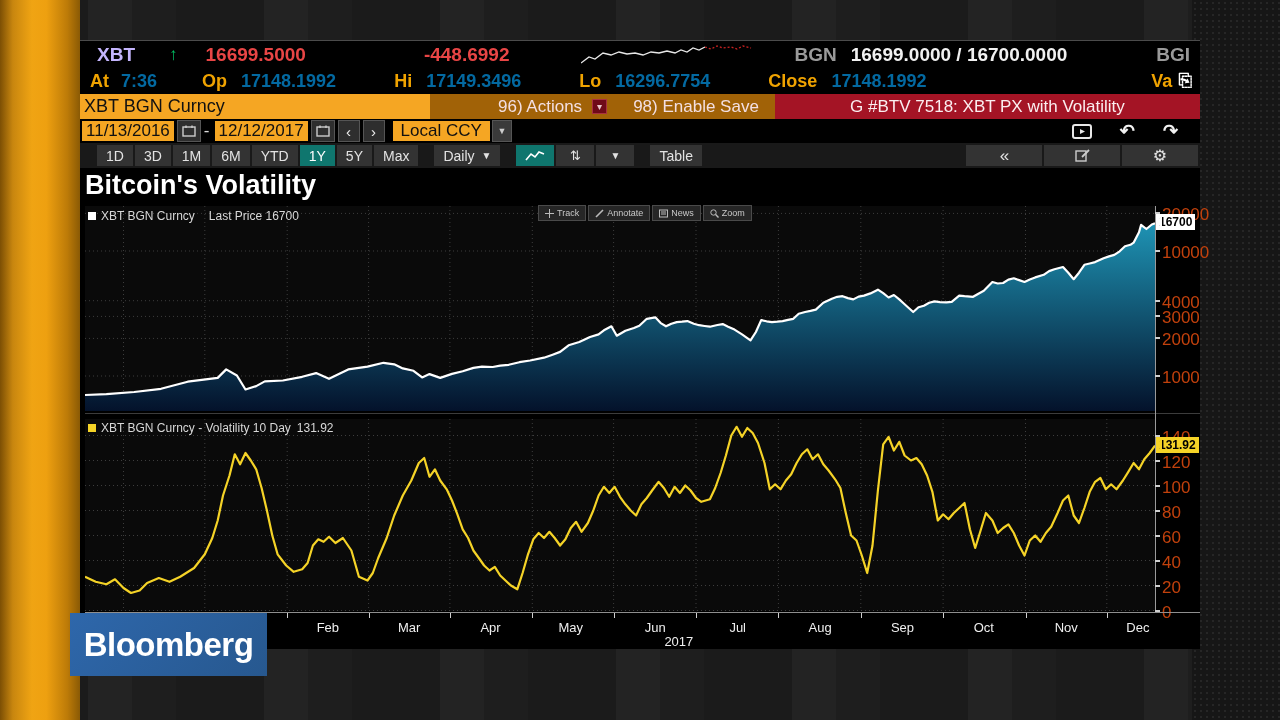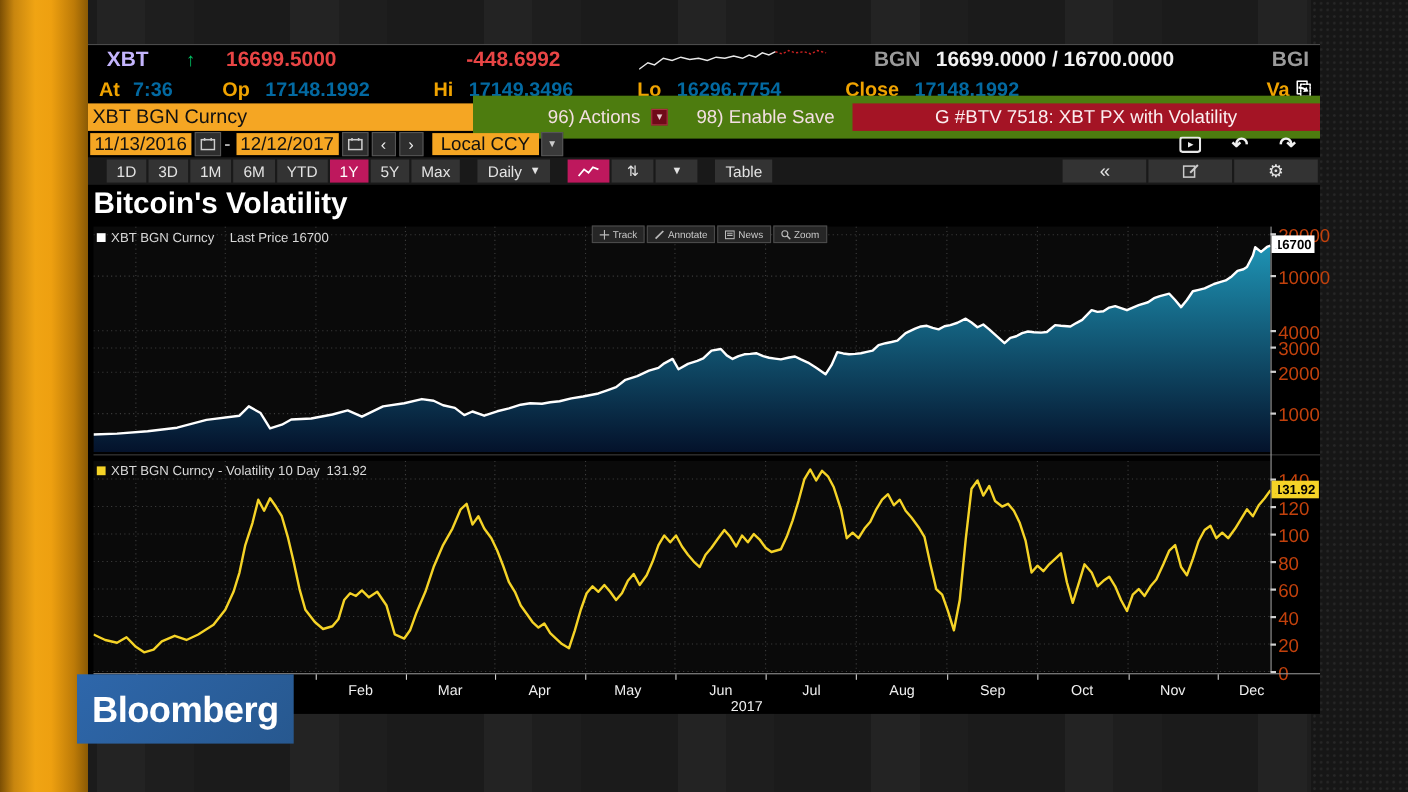--- a/index.html
+++ b/index.html
@@ -27,41 +27,41 @@
   .src2{margin-left:auto;margin-right:10px;}
   .olab{color:#f0a300;}
   .wval{color:#0369a1;}
   .m10{margin-left:10px}.m12{margin-left:12px}.m45{margin-left:45px}.m14{margin-left:14px}.m58{margin-left:58px}
   .va{margin-left:auto;}
   .page-ico{color:#fff;font-size:17px;margin:0 8px 0 6px;}
 
   
   .row3{top:53px;height:25px;}
   .sec-bar{width:350px;height:25px;background:#f5a623;color:#111;font-size:18px;display:flex;align-items:center;padding-left:4px;box-sizing:border-box;}
-  .menu-bar{flex:1;height:39px;background:#4d7c0f;display:flex;align-items:center;color:#f3dfe2;font-size:17px;}
+  .menu-bar{flex:1;height:25px;background:#a16207;display:flex;align-items:center;color:#f3dfe2;font-size:17px;}
   .menu-item{margin-left:68px;cursor:default;}
   .menu-caret{background:#6f0a19;border:1px solid #a8313f;font-size:10px;color:#e8c8cc;margin-left:10px;padding:1px 4px;line-height:11px;}
   .menu-item2{margin-left:26px;}
   .menu-title{margin-left:16px;flex:1;height:25px;background:#a41425;display:flex;align-items:center;justify-content:center;color:#fbeef0;font-size:17px;}
 
   
   .row4{top:78px;height:24px;font-size:17px;}
   .date-box{background:#f5a623;color:#111;height:20px;display:flex;align-items:center;padding:0 4px;margin-left:2px;}
   .cal-btn{width:22px;height:20px;background:#2e2e2e;border:1px solid #555;margin-left:3px;display:flex;align-items:center;justify-content:center;}
   .dash-sep{color:#ddd;margin:0 3px;}
   .nav-btn{width:20px;height:20px;background:#2e2e2e;border:1px solid #555;color:#eee;display:flex;align-items:center;justify-content:center;margin-left:3px;font-size:15px;}
   .ccy-box{background:#f5a623;color:#111;height:20px;display:flex;align-items:center;padding:0 8px;margin-left:8px;}
   .dd-box{width:18px;height:20px;background:#3a3a3a;border:1px solid #555;color:#ccc;font-size:9px;display:flex;align-items:center;justify-content:center;margin-left:2px;}
   .win-icos{margin-left:auto;display:flex;align-items:center;gap:28px;margin-right:22px;color:#eee;}
   .undo-ico,.redo-ico{font-size:18px;font-weight:bold;color:#f2f2f2;}
 
   
   .row5{top:102px;height:25px;background:#191919;font-size:14px;}
   .tb{height:21px;background:#333;color:#e3e3e3;display:flex;align-items:center;justify-content:center;margin-left:2px;padding:0 9px;cursor:default;}
-  .tb.active{background:#be185d;color:#fff;}
+  .tb.active{background:#0f766e;color:#fff;}
   .tb.icon-btn{width:38px;padding:0;}
   .tb-gap{width:14px;}
   .right-group{margin-left:auto;display:flex;align-items:center;margin-right:2px;}
   .tb-wide{width:170px;}
   .tb-sym{font-size:13px;}
   .gear{font-size:16px;}
   .chev{font-size:17px;letter-spacing:-1px;}
 
   .chart-title{position:absolute;left:5px;top:129px;color:#fff;font-size:27px;font-weight:bold;letter-spacing:0;}
 

